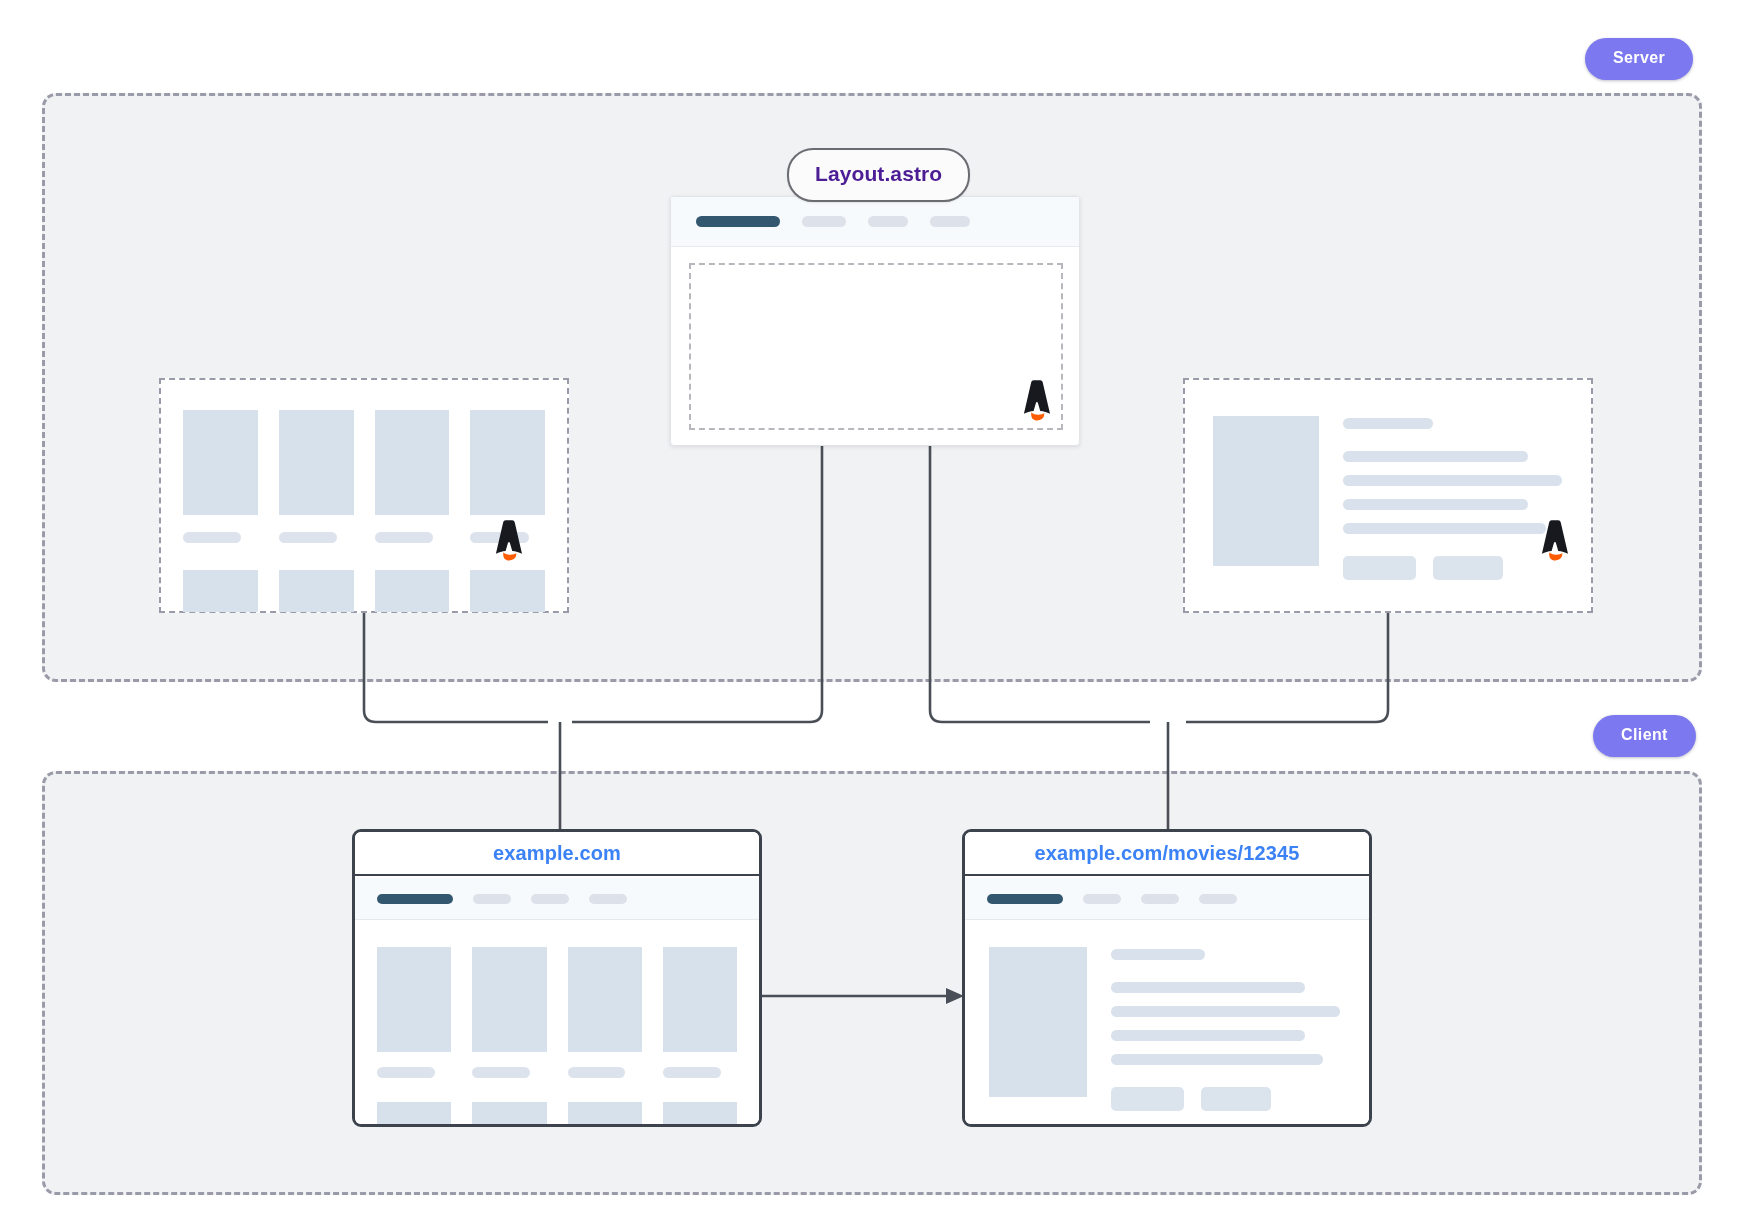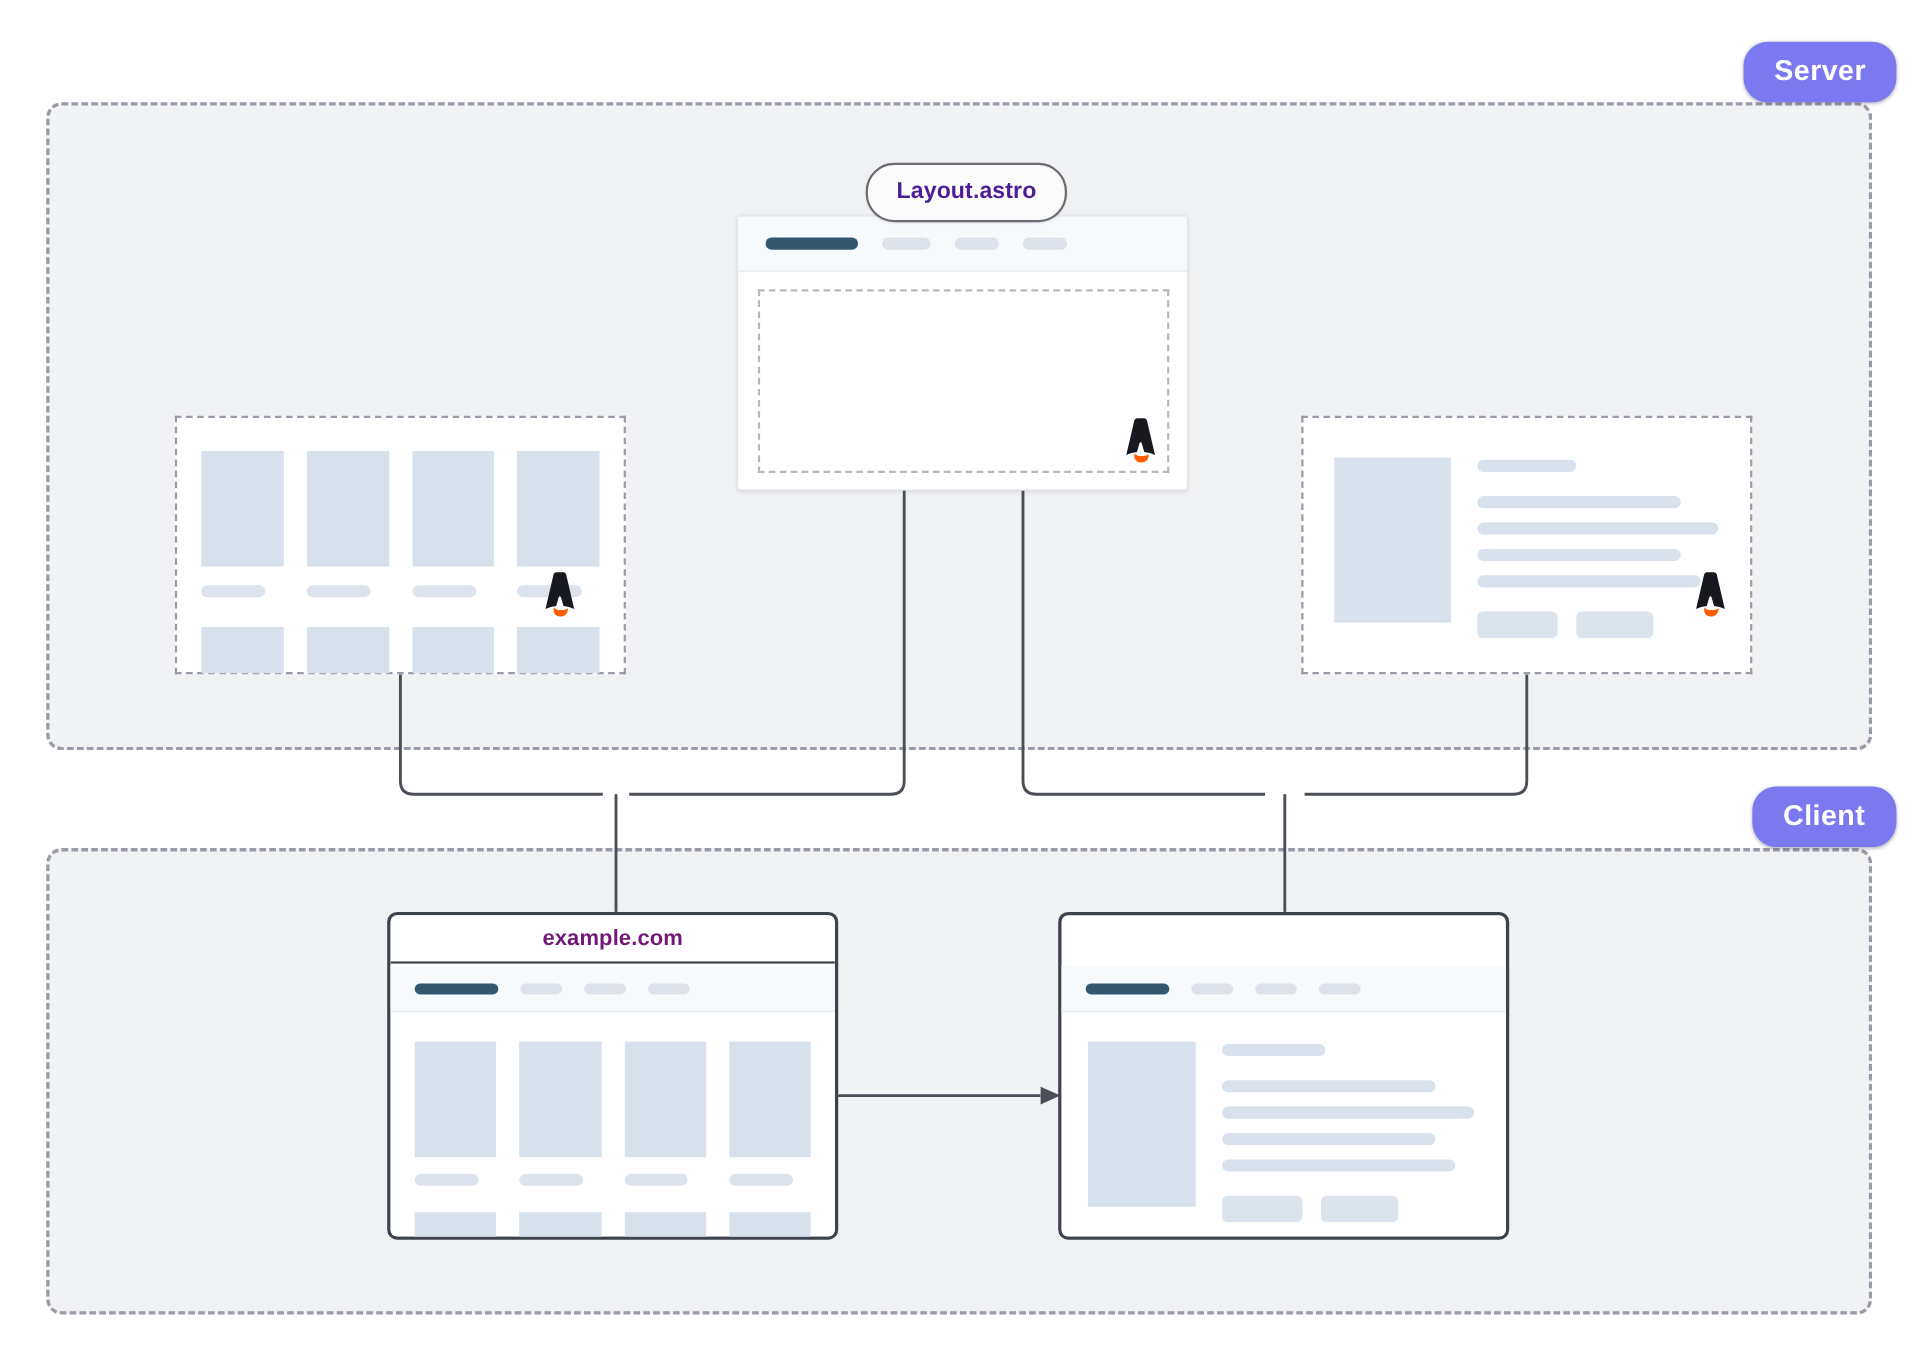--- a/index.html
+++ b/index.html
@@ -25,21 +25,21 @@
   }
   #zone-server { left: 42px;  top: 93px;  width: 1660px; height: 589px; }
   #zone-client { left: 42px;  top: 771px; width: 1660px; height: 424px; }
 
   
   .zone-badge {
     position: absolute;
     background: #7c78f0;
     color: #ffffff;
     font-weight: bold;
-    font-size: 26px;
+    font-size: 16px;
     letter-spacing: 0.4px;
     border-radius: 22px;
     padding: 11px 28px 13px 28px;
     text-align: center;
     box-shadow: 0 1px 3px rgba(40,40,80,0.30);
     z-index: 6;
   }
   #badge-server { left: 1585px; top: 38px;  }
   #badge-client { left: 1593px; top: 715px; text-align: center; }
 
@@ -134,21 +134,21 @@
   .dbtn.b2 { width: 70px; }
 
   
   #win-list   { left: 352px;  top: 829px;  width: 410px; height: 298px; }
   #win-detail { left: 962px;  top: 829px;  width: 410px; height: 298px; }
   .win-title {
     height: 44px;
     background: #ffffff;
     border-bottom: 2px solid #3c434d;
     display: flex; align-items: center; justify-content: center;
-    color: #701a75;
+    color: #3b82f6;
     font-weight: bold;
     font-size: 20px;
     letter-spacing: 0.1px;
   }
   .win-body { position: absolute; left: 0; right: 0; top: 46px; bottom: 0; background: #ffffff; }
   .win-body .navbar { height: 42px; padding-left: 22px; gap: 20px; }
   .win-body .nav-logo { width: 76px; height: 10px; }
   .win-body .nav-link { height: 10px; }
   .win-body .nav-link.w1 { width: 38px; }
   .win-body .nav-link.w2 { width: 38px; }
@@ -320,20 +320,21 @@
           </div>
           <div class="poster-col">
             <div class="poster-box short"></div>
           </div>
         </div>
       </div>
     </div>
   </div>
 
   <div class="mock solid" id="win-detail">
+    <div class="win-title">example.com/movies/12345</div>
     <div class="win-body">
       <div class="navbar">
         <div class="nav-logo"></div>
         <div class="nav-link w1"></div>
         <div class="nav-link w2"></div>
         <div class="nav-link w3"></div>
       </div>
       <div class="win-detail-wrap">
         <div class="detail-poster"></div>
         <div class="detail-lines">

